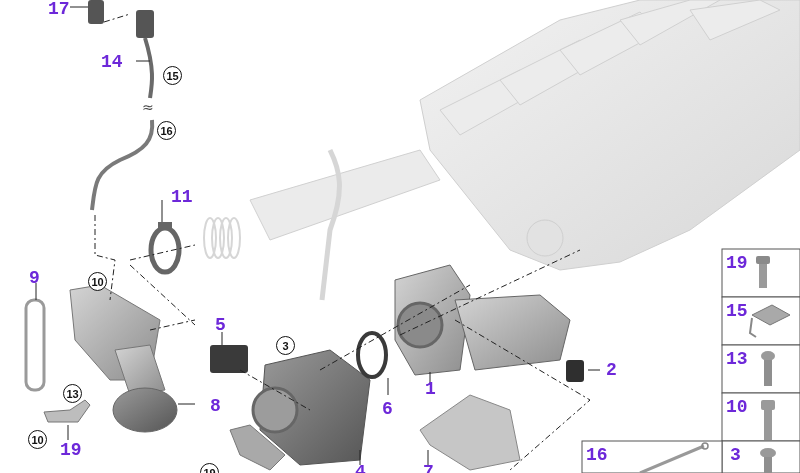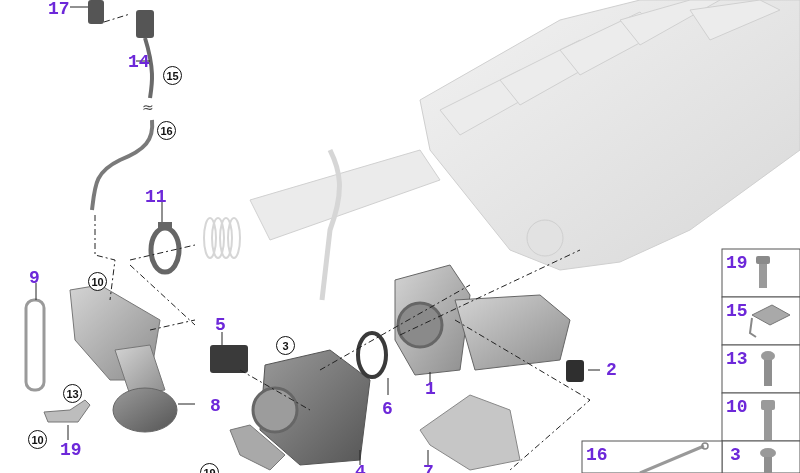--- a/index.html
+++ b/index.html
@@ -148,22 +148,22 @@
     <rect x="764" y="457" width="8" height="16" fill="#8f8f8f"></rect>
   </g>
   <g>
     <line x1="640" y1="473" x2="704" y2="446" stroke="#999" stroke-width="3"></line>
     <circle cx="705" cy="446" r="3" fill="none" stroke="#888" stroke-width="1.5"></circle>
   </g>
 </svg>
 
 
 <div class="lbl" style="left:48px;top:0px">17</div>
-<div class="lbl" style="left:128px;top:53px">14</div>
-<div class="lbl" style="left:145px;top:188px">11</div>
+<div class="lbl" style="left:101px;top:53px">14</div>
+<div class="lbl" style="left:171px;top:188px">11</div>
 <div class="lbl" style="left:29px;top:269px">9</div>
 <div class="lbl" style="left:215px;top:316px">5</div>
 <div class="lbl" style="left:210px;top:397px">8</div>
 <div class="lbl" style="left:60px;top:441px">19</div>
 <div class="lbl" style="left:382px;top:400px">6</div>
 <div class="lbl" style="left:425px;top:380px">1</div>
 <div class="lbl" style="left:606px;top:361px">2</div>
 <div class="lbl" style="left:355px;top:463px">4</div>
 <div class="lbl" style="left:423px;top:463px">7</div>
 

